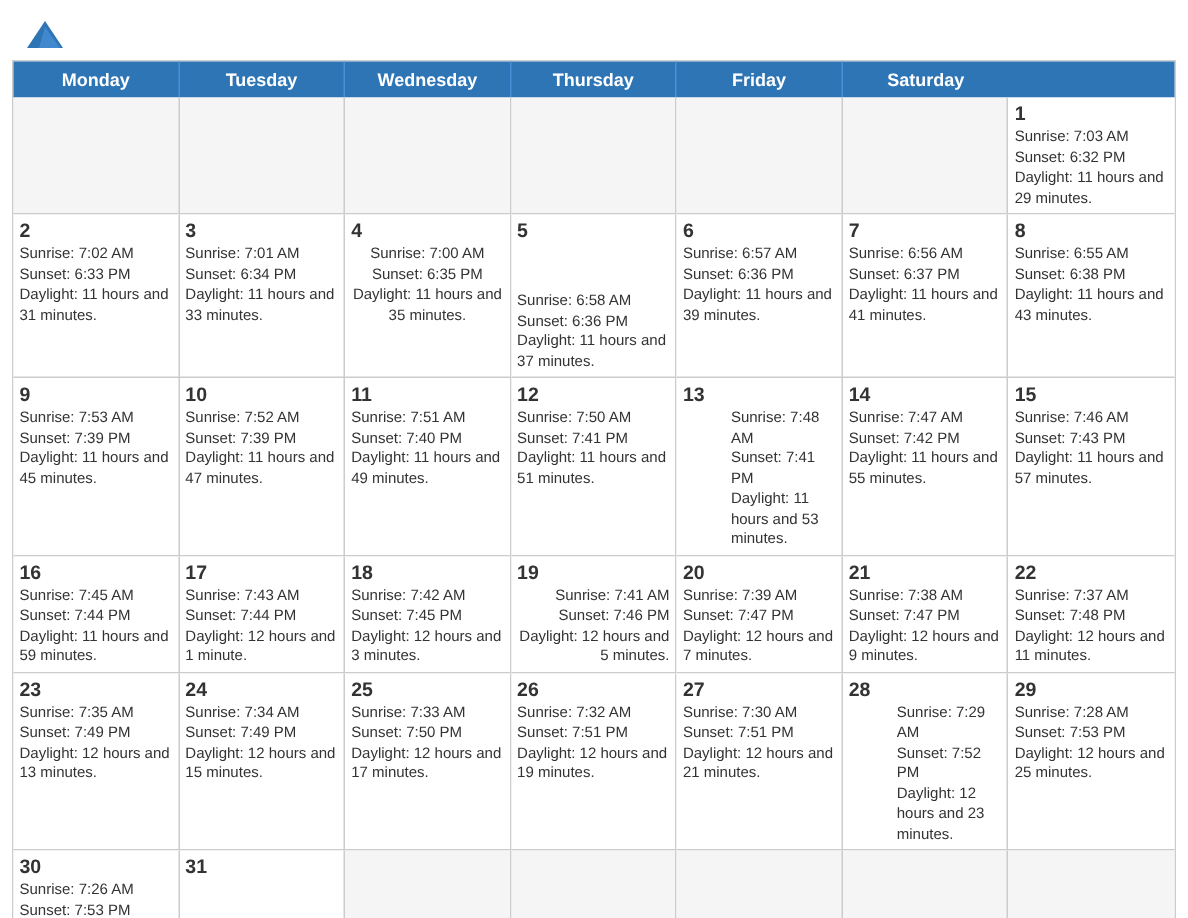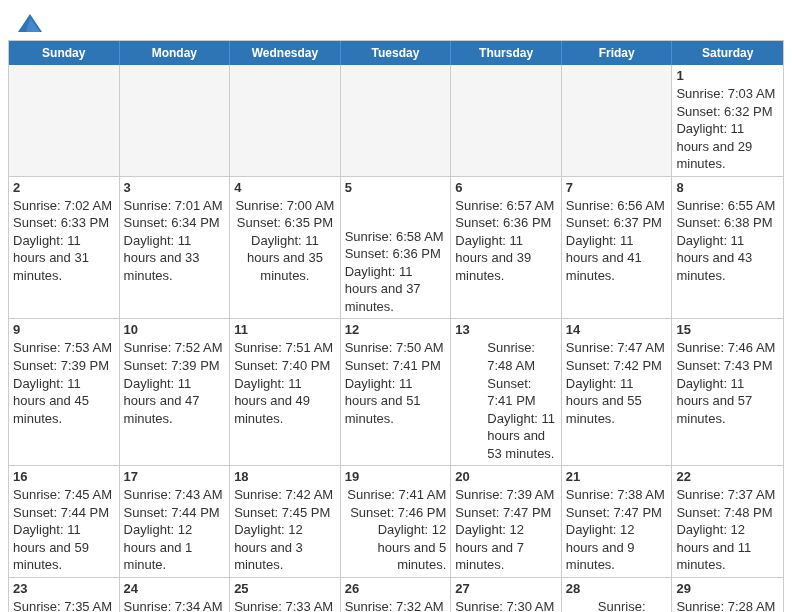--- a/index.html
+++ b/index.html
@@ -86,21 +86,21 @@
     }
     .cal-cell:nth-child(7n) { border-right: none; }
     .cal-cell.empty { background: #f5f5f5; }
     .day-num {
       font-size: 13px;
       font-weight: bold;
       color: #333;
       margin-bottom: 2px;
     }
     .day-info {
-      font-size: 13px;
+      font-size: 10px;
       color: #333;
       line-height: 1.35;
     }
   </style>
 </head>
 <body>
 
 <div class="page">
   <div class="header">
     <div class="logo">
@@ -113,24 +113,23 @@
       </span>
     </div>
     <div class="title-block">
       <div class="month-title"></div>
       <div class="location"></div>
     </div>
   </div>
 
   <div class="calendar">
     <div class="cal-header" id="cal-header-row">
-        <div class="cal-header-cell">Sunday</div>
         <div class="cal-header-cell">Monday</div>
+        <div class="cal-header-cell">Tuesday</div>
         <div class="cal-header-cell">Wednesday</div>
-        <div class="cal-header-cell">Tuesday</div>
         <div class="cal-header-cell">Thursday</div>
         <div class="cal-header-cell">Friday</div>
         <div class="cal-header-cell">Saturday</div>
       </div>
     <div class="cal-body" id="cal-body">
         <div class="cal-cell empty"></div>
         <div class="cal-cell empty"></div>
         <div class="cal-cell empty"></div>
         <div class="cal-cell empty"></div>
         <div class="cal-cell empty"></div>

